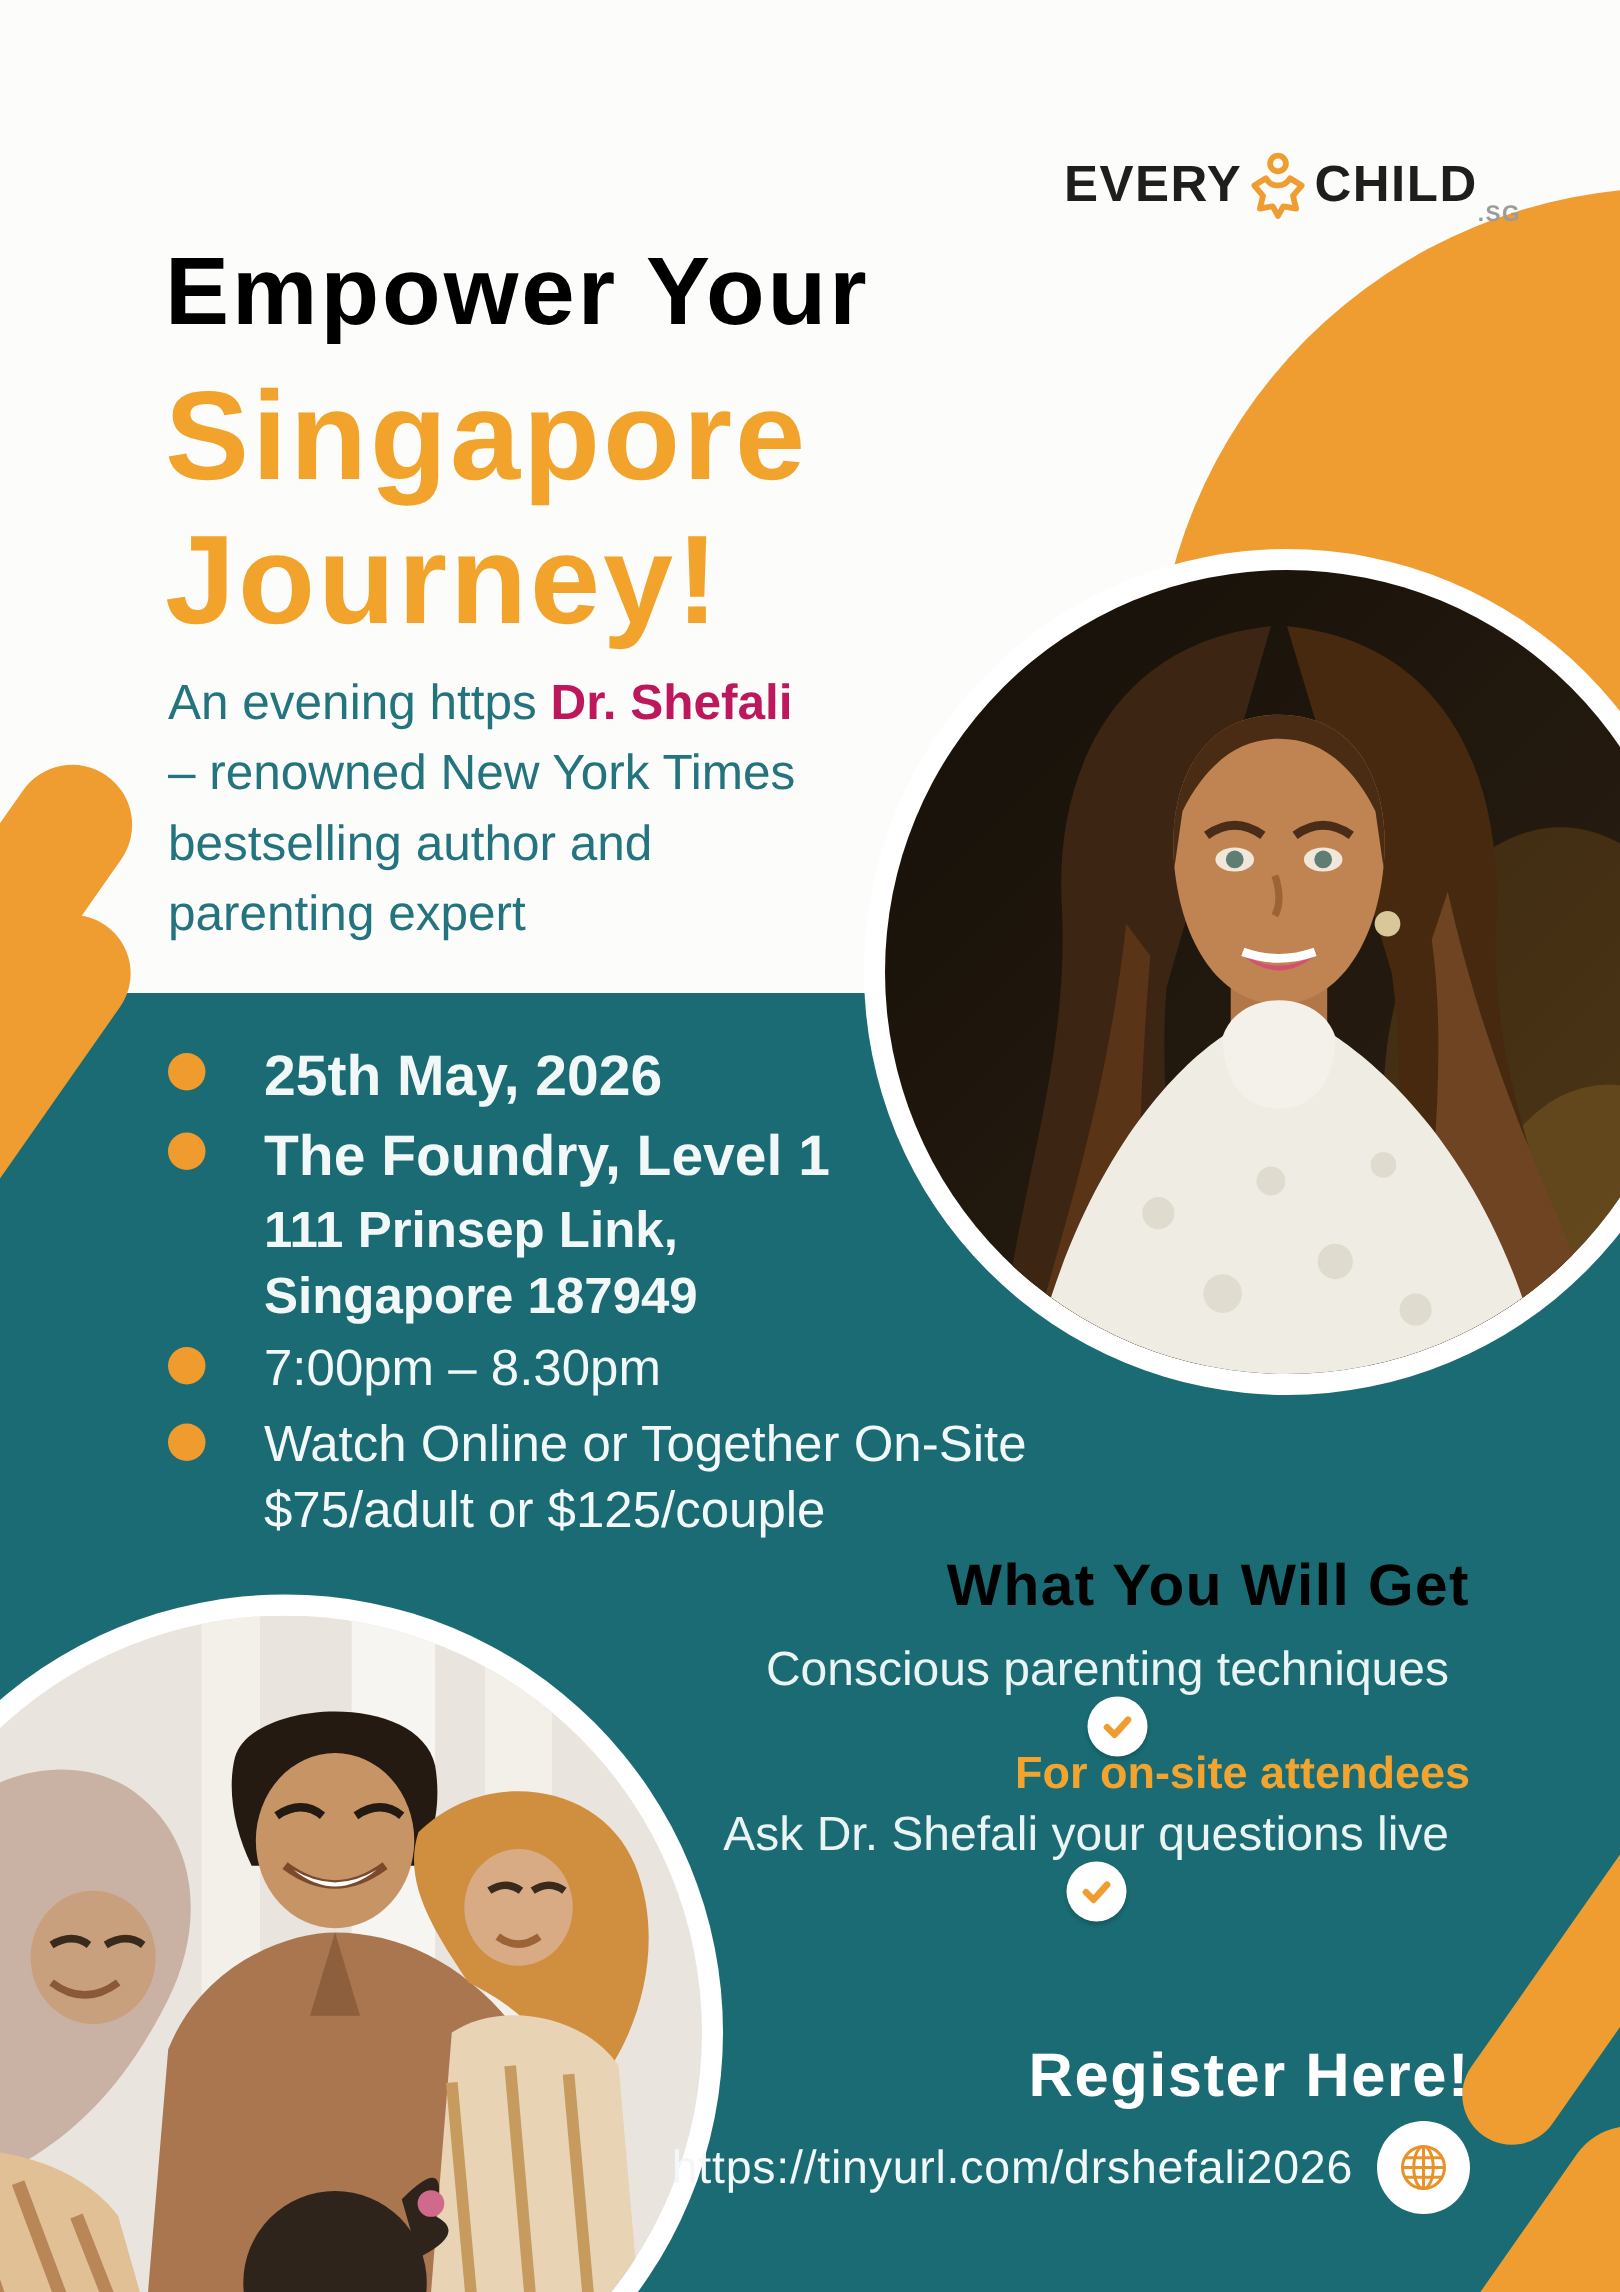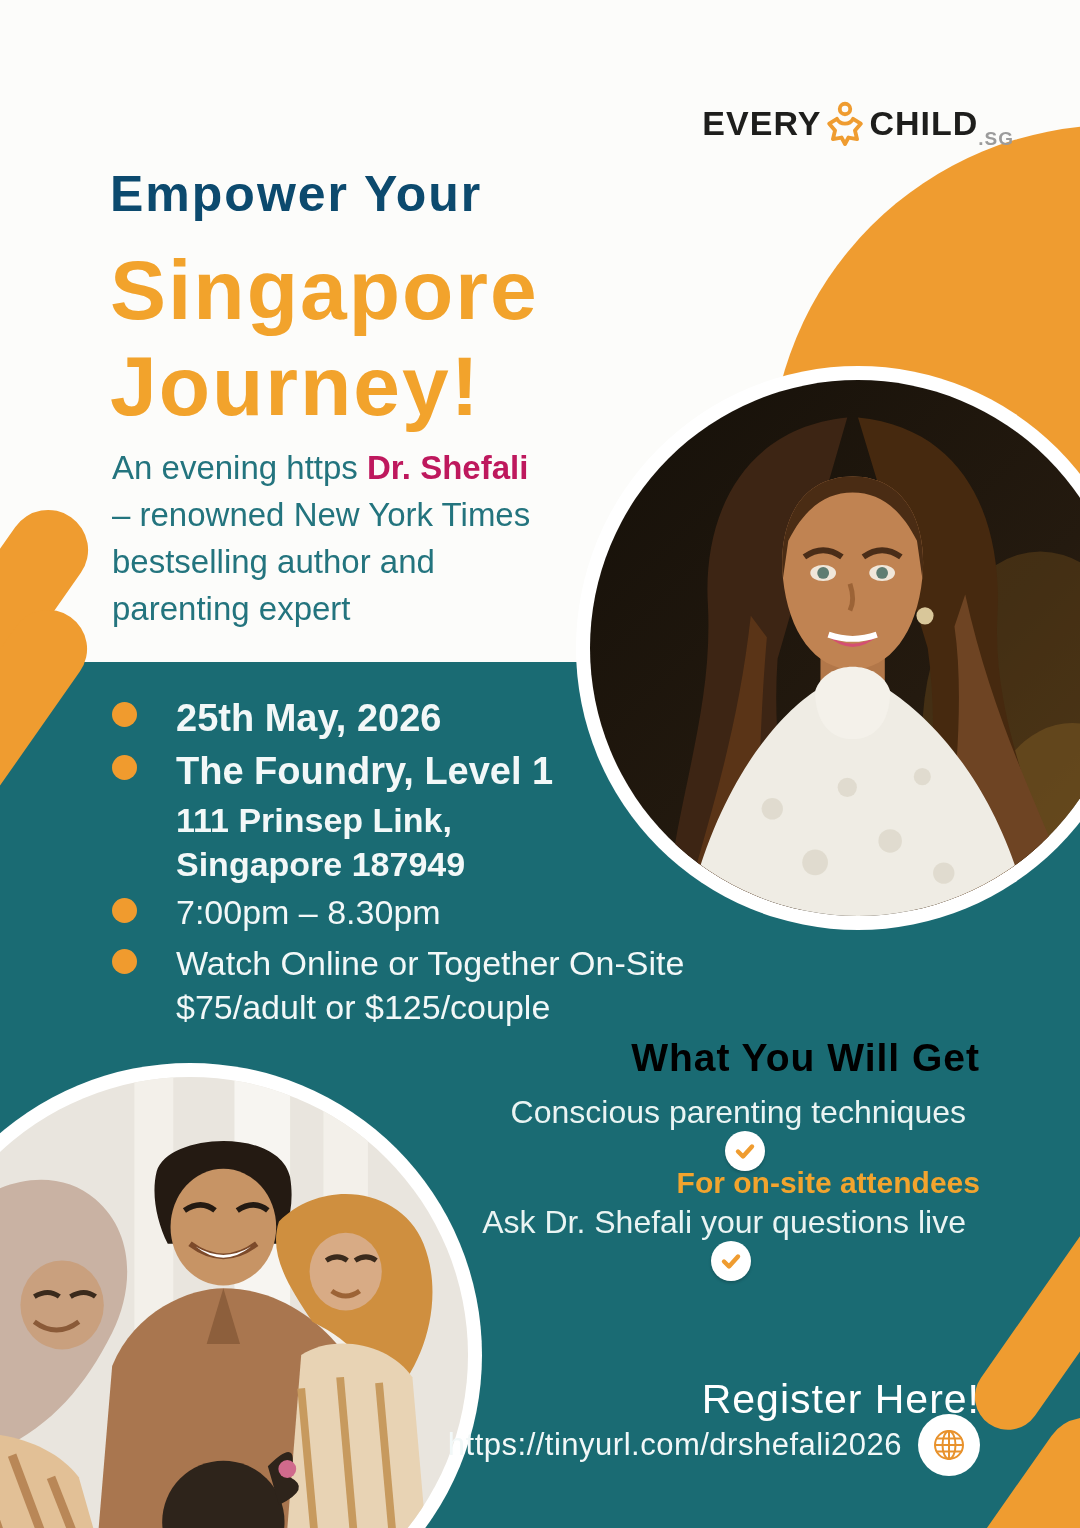--- a/index.html
+++ b/index.html
@@ -18,25 +18,25 @@
   .orange-circle{position:absolute;left:770px;top:125px;width:690px;height:690px;border-radius:50%;background:#EF9C30;z-index:2;}
   
   .photo-ring{position:absolute;border-radius:50%;background:#FFFFFF;z-index:3;}
   .speaker-ring{left:576px;top:366px;width:564px;height:564px;}
   .family-ring{left:-102px;top:1063px;width:584px;height:584px;}
   .photo-ring .photo{position:absolute;left:14px;top:14px;right:14px;bottom:14px;border-radius:50%;overflow:hidden;}
   .photo svg{display:block;width:100%;height:100%;}
   
   .logo{position:absolute;top:72px;right:66px;display:flex;align-items:flex-start;z-index:6;margin-top:32px;}
   .logo .word{font-size:34px;font-weight:700;color:#1E1E1C;letter-spacing:1px;}
-  .logo .suffix{font-size:19px;font-weight:700;color:#9B9B9B;align-self:flex-end;margin-bottom:4px;letter-spacing:1px;}
+  .logo .suffix{font-size:15px;font-weight:700;color:#9B9B9B;align-self:flex-end;margin-bottom:4px;letter-spacing:1px;}
   .logo .mark{margin:0 3px;transform:translateY(-4px);}
   
   .headline{position:absolute;left:110px;top:146px;z-index:6;line-height:96px;font-weight:700;letter-spacing:2px;}
-  .headline .l1{display:block;font-size:50px;color:#0c4a6e;}
+  .headline .l1{display:block;font-size:64px;color:#000000;}
   .headline .l2,.headline .l3{display:block;font-size:84px;color:#F2A32C;}
   
   .intro{position:absolute;left:112px;top:444px;z-index:6;font-size:33px;line-height:47px;color:#23747E;}
   .intro b{font-weight:700;color:#be185d;}
   
   .detail-row{position:absolute;left:112px;z-index:6;display:flex;align-items:flex-start;}
   .dot{width:25px;height:25px;border-radius:50%;background:#F09B2E;margin-right:39px;margin-top:5px;flex:0 0 auto;}
   .dot.hidden{visibility:hidden;}
   .detail-text{color:#F2F8F8;}
   .dr0{top:697px}.dr1{top:750px}.dr2{top:801px}.dr3{top:845px}.dr4{top:893px}.dr5{top:944px}.dr6{top:988px}
@@ -45,21 +45,21 @@
   .t-reg{font-size:34px;font-weight:400;}
   
   .rcol{position:absolute;right:100px;z-index:6;text-align:right;}
   .benefits-heading{top:1036px;font-size:39px;font-weight:700;color:#000000;letter-spacing:1px;}
   .benefit-row{display:flex;align-items:center;justify-content:flex-end;flex-direction:column;}
   .benefit-row .label{font-size:32px;color:#EAF4F3;margin-right:14px;}
   .br1{top:1094px}.br2{top:1204px}
   .benefits-subheading{top:1166px;font-size:30px;font-weight:700;color:#F2A42E;}
   .check-badge{width:40px;height:40px;border-radius:50%;background:#FFFFFF;display:flex;align-items:center;justify-content:center;box-shadow:0 2px 3px rgba(0,0,0,0.18);flex:0 0 auto;}
   
-  .register-heading{top:1360px;font-size:41px;font-weight:400;color:#FFFFFF;letter-spacing:1px;margin-top:16px;}
+  .register-heading{top:1360px;font-size:41px;font-weight:700;color:#FFFFFF;letter-spacing:1px;}
   .register-row{top:1414px;display:flex;align-items:center;justify-content:flex-end;}
   .register-url{font-size:31px;color:#F2F8F8;margin-right:16px;letter-spacing:0.5px;}
   .globe-badge{width:62px;height:62px;border-radius:50%;background:#FFFFFF;display:flex;align-items:center;justify-content:center;flex:0 0 auto;}
 </style>
 </head>
 <body>
 
 <div class="poster">
 
   <div class="teal-band"></div>

